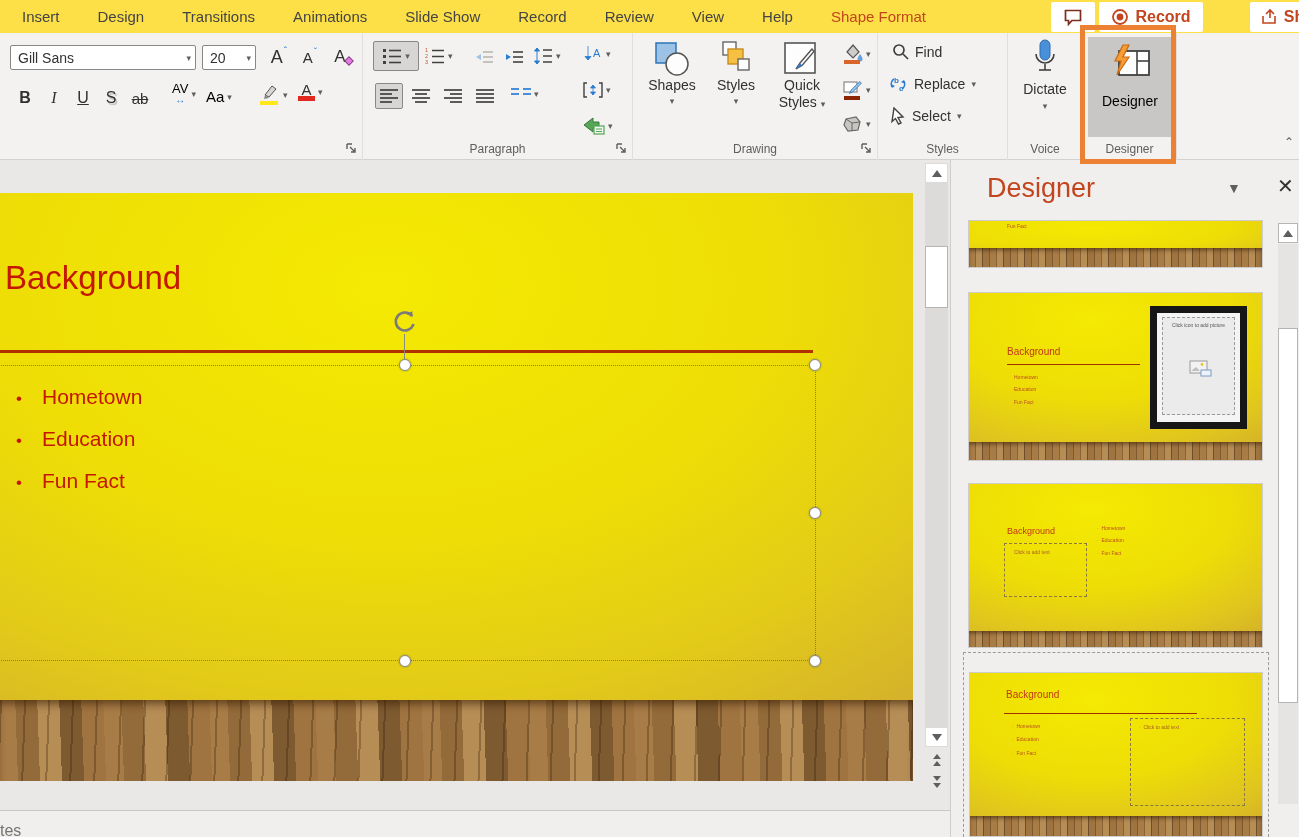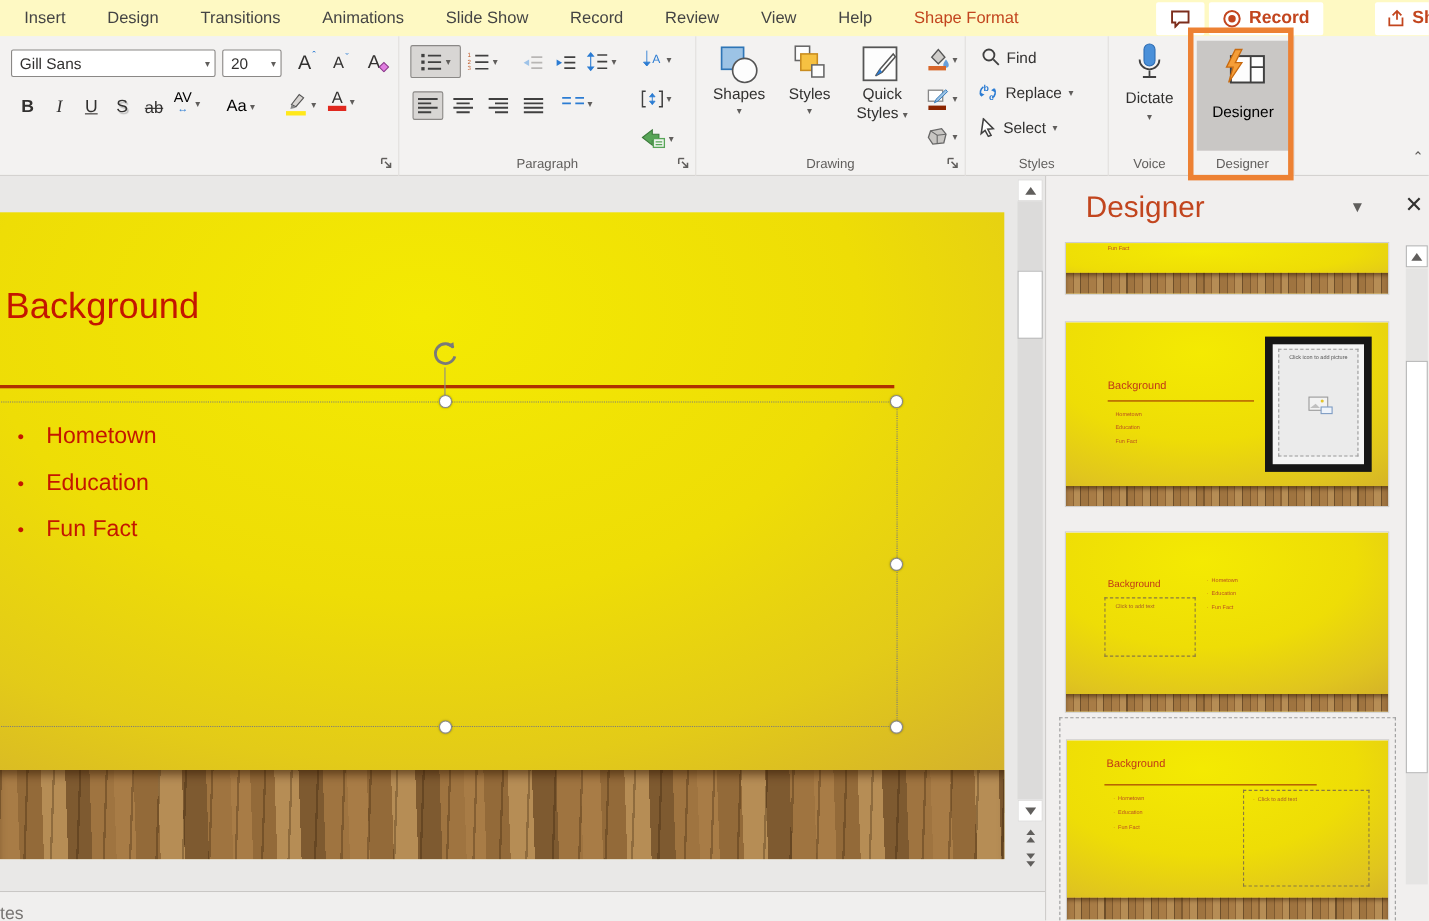--- a/index.html
+++ b/index.html
@@ -2,21 +2,21 @@
 <html><head>
 <meta charset="utf-8">
 <style>
   * { margin:0; padding:0; box-sizing:border-box; }
   html,body { width:1299px; height:837px; }
   body { font-family:"Liberation Sans", sans-serif; background:#f3f2f1; }
   .abs { position:absolute; }
   .screen { position:relative; width:1299px; height:837px; overflow:hidden; background:#f3f2f1; }
 
   
-  .menubar { position:absolute; left:0; top:0; width:1299px; height:33px; display:flex; align-items:center; background:#fef9c3; }
+  .menubar { position:absolute; left:0; top:0; width:1299px; height:33px; display:flex; align-items:center; background:#fde047; }
   .menu-item { font-size:15px; color:#444; padding:0 19px; cursor:default; white-space:nowrap; }
   .menu-item:first-child { padding-left:22px; }
   .menu-item.accent { color:#c2451e; }
   .top-btn { position:absolute; top:2px; height:30px; background:#fff; border-radius:2px; display:flex; align-items:center; justify-content:center; gap:6px; }
   .top-btn .lbl { font-size:16px; color:#c2451e; font-weight:bold; }
 
   
   .ribbon { position:absolute; left:0; top:33px; width:1299px; height:127px; background:#f3f2f1; border-bottom:1px solid #d4d2d0; }
   .group { position:absolute; top:0; height:127px; border-right:1px solid #e1dfdd; }
   .group-label { position:absolute; bottom:4px; left:0; right:0; text-align:center; font-size:12px; color:#605e5c; }
@@ -172,21 +172,21 @@
         </div>
       <div class="rbtn" style="left:70px; top:52px; width:26px; height:26px; text-decoration:underline; font-size:16px;">
           <span>U</span>
         </div>
       <div class="rbtn" style="left:98px; top:52px; width:26px; height:26px; font-size:16px; text-shadow:1.5px 1.5px 1px #bbb;">
           <span>S</span>
         </div>
       <div class="rbtn" style="left:126px; top:52px; width:28px; height:26px; font-size:15px; text-decoration:line-through;">
           <span>ab</span>
         </div>
-      <div class="stackbtn" style="left:158px; top:50px;">
+      <div class="stackbtn" style="left:172px; top:50px;">
         <span style="display:flex; flex-direction:column; align-items:center; line-height:11px;">
           <span style="font-size:13px;">AV</span>
           <span style="font-size:10px; color:#2b7cd3;">↔</span>
         </span>
         <span class="chev9">▾</span>
       </div>
       <div class="stackbtn" style="left:206px; top:55px;">
         <span style="font-size:15px;">Aa</span>
           <span class="chev9">▾</span>
       </div>

